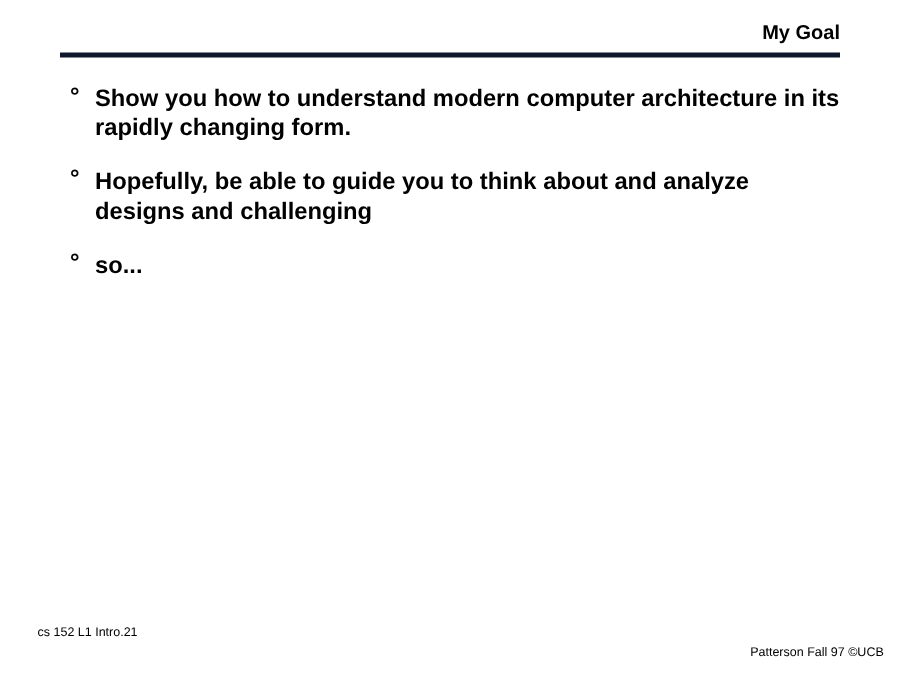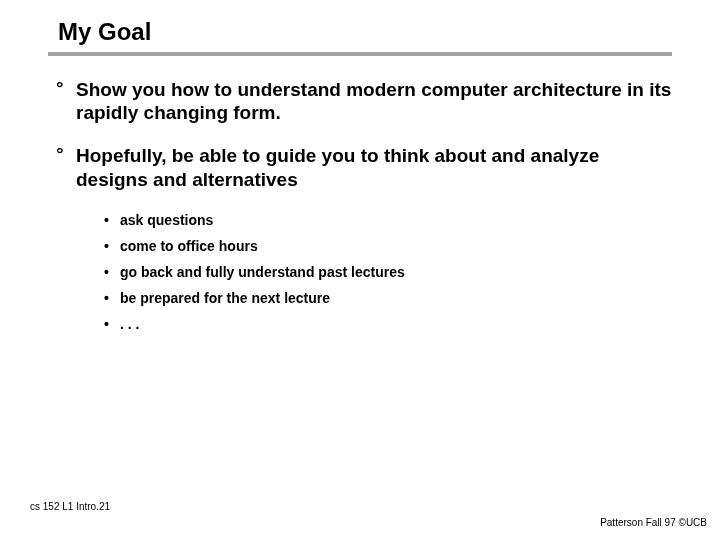--- a/index.html
+++ b/index.html
@@ -12,26 +12,27 @@
     position: relative;
     overflow: hidden;
   }
   .slide {
     width: 100%;
     height: 100%;
     padding: 18px 48px 0 48px;
     position: relative;
   }
   .title {
-    font-size: 24px;
+    font-size: 16px;
     font-weight: bold;
     padding-left: 10px;
     padding-bottom: 6px;
-    border-bottom: 4px solid #a3a3a3;
+    border-bottom: 4px solid #0f172a;
     margin-bottom: 22px;
+    text-align: right;
   }
   ul.main-list {
     list-style: none;
     padding-left: 8px;
   }
   ul.main-list > li {
     position: relative;
     padding-left: 20px;
     margin-bottom: 20px;
     font-size: 19px;
@@ -82,26 +83,20 @@
   }
 </style>
 </head>
 <body>
 
 <div class="slide">
   <div class="title">My Goal</div>
 
   <ul class="main-list">
     <li>Show you how to understand modern computer architecture in its rapidly changing form.</li>
-    <li>Hopefully, be able to guide you to think about and analyze designs and alternatives</li>
+    <li>Hopefully, be able to guide you to think about and analyze designs and challenging</li>
+    <li>so...</li>
   </ul>
 
-  <ul class="sub-list">
-    <li>ask questions</li>
-    <li>come to office hours</li>
-    <li>go back and fully understand past lectures</li>
-    <li>be prepared for the next lecture</li>
-    <li>. . .</li>
-  </ul>
 
   <div class="footer-left">cs 152 L1 Intro.21</div>
   <div class="footer-right">Patterson Fall 97 ©UCB</div>
 </div>
 
 </body></html>

